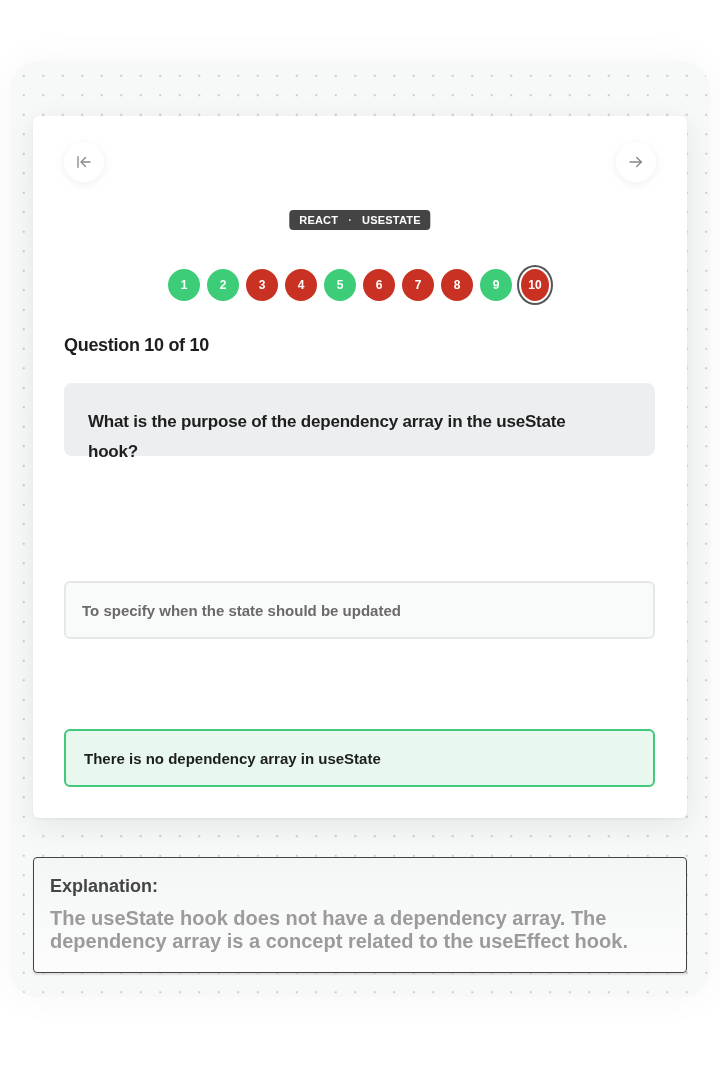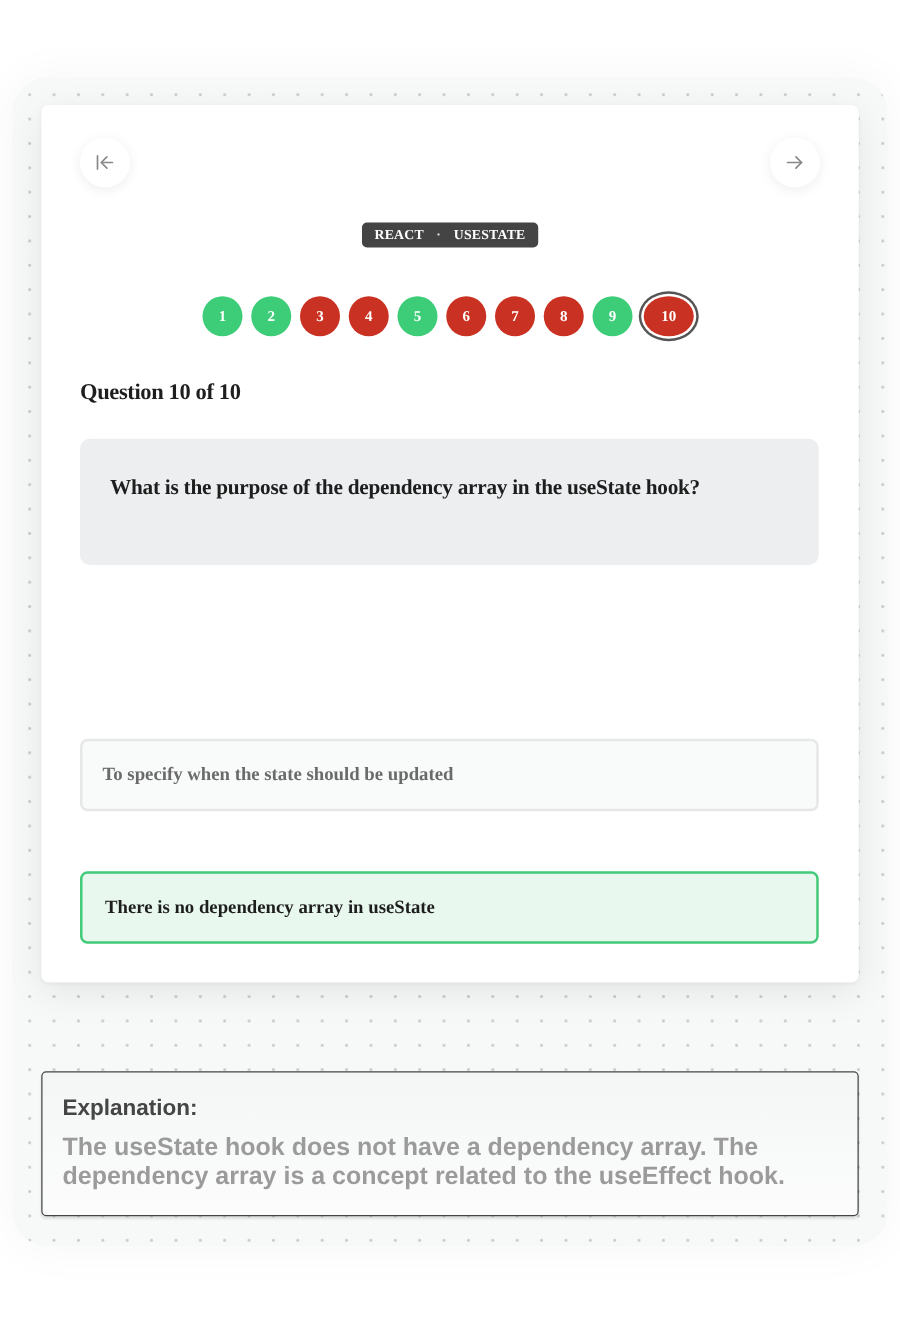--- a/index.html
+++ b/index.html
@@ -12,24 +12,23 @@
     .frame {
       position: absolute; left: 10px; top: 62px; width: 700px; height: 935px;
       border-radius: 28px;
       background-color: #f7f8f8;
       background-image: radial-gradient(circle, #c9cccd 1px, transparent 1.3px);
       background-size: 19.5px 19.5px;
       background-position: 4px 4px;
       box-shadow: 0 0 40px rgba(0,0,0,0.04);
     }
     .card {
-      position: absolute; left: 33px; top: 84px; width: 654px; height: 702px;
+      position: absolute; left: 33px; top: 116px; width: 654px; height: 702px;
       background: #ffffff; border-radius: 6px;
       box-shadow: 0 8px 30px rgba(0,0,0,0.08), 0 1px 3px rgba(0,0,0,0.05);
-      font-family: Liberation Serif, serif;
     }
     .nav-btn {
       position: absolute; top: 26px; width: 40px; height: 40px; border-radius: 50%;
       background: #fff; box-shadow: 0 2px 10px rgba(0,0,0,0.07);
       display: flex; align-items: center; justify-content: center; cursor: pointer;
     }
     .nav-btn.prev { left: 31px; }
     .nav-btn.next { right: 31px; }
     .nav-btn svg { width: 18px; height: 18px; }
     .tag {
@@ -44,27 +43,27 @@
       display: flex; justify-content: center; gap: 7px;
     }
     .step {
       width: 32px; height: 32px; border-radius: 50%;
       color: #fff; font-size: 12px; font-weight: bold;
       display: flex; align-items: center; justify-content: center; cursor: pointer;
       box-sizing: border-box;
     }
     .step.correct { background: #3dcd78; }
     .step.wrong { background: #c93222; }
-    .step.current { box-shadow: 0 0 0 2px #fff, 0 0 0 4px #555; width: 40px; height: 32px; margin: 0 3px 0 2px; }
+    .step.current { box-shadow: 0 0 0 2px #fff, 0 0 0 4px #555; width: 28px; height: 32px; margin: 0 3px 0 2px; }
     .qcount {
       position: absolute; left: 31px; top: 219px;
       font-size: 18px; font-weight: bold; color: #1e1e1e; letter-spacing: -0.3px;
     }
     .question {
-      position: absolute; left: 31px; top: 267px; width: 591px; height: 101px;
+      position: absolute; left: 31px; top: 267px; width: 591px; height: 73px;
       background: #eceeef; border-radius: 8px; box-sizing: border-box;
       padding: 24px 70px 0 24px;
       font-size: 17px; font-weight: bold; color: #1e1e1e; line-height: 30px; letter-spacing: -0.2px;
     }
     .option {
       position: absolute; left: 31px; width: 591px; height: 58px; box-sizing: border-box;
       border-radius: 6px; border: 2px solid #e6e8e8; background: #f9fafa;
       padding: 0 16px; display: flex; align-items: center;
       font-size: 15px; color: #6a6a6a; font-weight: bold; cursor: pointer;
     }
@@ -116,20 +115,20 @@
     <div class="step wrong">7</div>
     <div class="step wrong">8</div>
     <div class="step correct">9</div>
     <div class="step wrong current">10</div>
   </div>
 
   <div class="qcount">Question 10 of 10</div>
 
   <div class="question">What is the purpose of the dependency array in the useState hook?</div>
 
-  <div class="option" style="top:465px;margin-top:42px;">To specify when the state should be updated</div>
+  <div class="option" style="top:465px;">To specify when the state should be updated</div>
   <div class="option correct" style="top:613px;">There is no dependency array in useState</div>
 </div>
 
 <div class="explanation">
   <div class="title">Explanation:</div>
   <div class="body">The useState hook does not have a dependency array. The dependency array is a concept related to the useEffect hook.</div>
 </div>
 
 </body></html>

